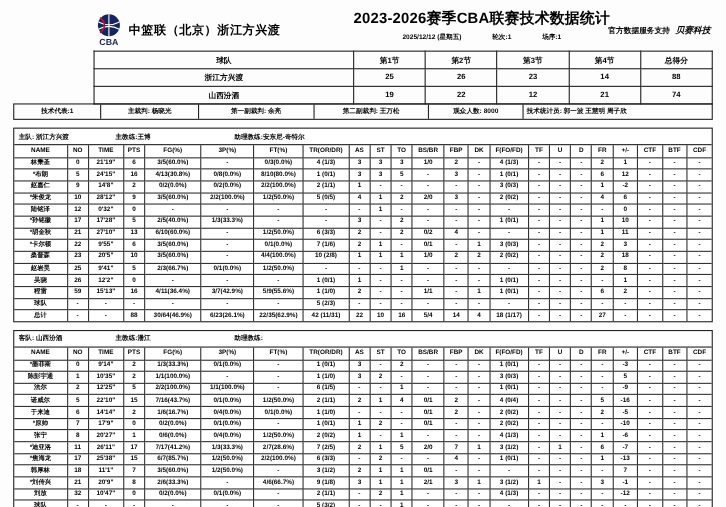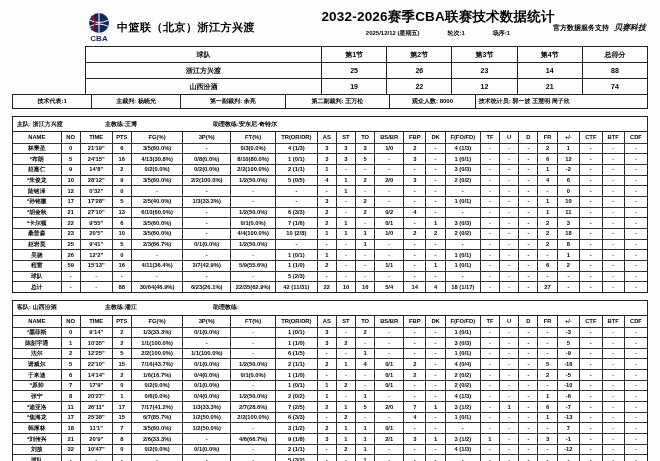--- a/index.html
+++ b/index.html
@@ -52,21 +52,21 @@
         <circle cx="13" cy="11" r="10" fill="#16265c"></circle>
         <path d="M3.5 8 Q13 13 22.5 8" stroke="#fff" stroke-width="1" fill="none"></path>
         <path d="M3.5 14.5 Q13 9.5 22.5 14.5" stroke="#fff" stroke-width="1" fill="none"></path>
         <path d="M13 1 L13 21" stroke="#fff" stroke-width="1"></path>
         <path d="M5 4 Q13 11 5 18" stroke="#c8102e" stroke-width="1.4" fill="none"></path>
         <text x="13" y="29" text-anchor="middle" font-size="8" font-weight="bold" fill="#16265c" font-family="Liberation Sans, sans-serif">CBA</text>
       </svg>
       <div class="company">中篮联（北京）浙江方兴渡</div>
     </div>
     <div class="header-center">
-      <div class="title">2032-2026赛季CBA联赛技术数据统计</div>
+      <div class="title">2023-2026赛季CBA联赛技术数据统计</div>
       <div class="subtitle">
         <span>2025/12/12 (星期五)</span>
         <span>轮次:1</span>
         <span>场序:1</span>
       </div>
     </div>
     <div class="header-right">
       <span>官方数据服务支持</span>
       <span class="brand">贝赛科技</span>
     </div>

